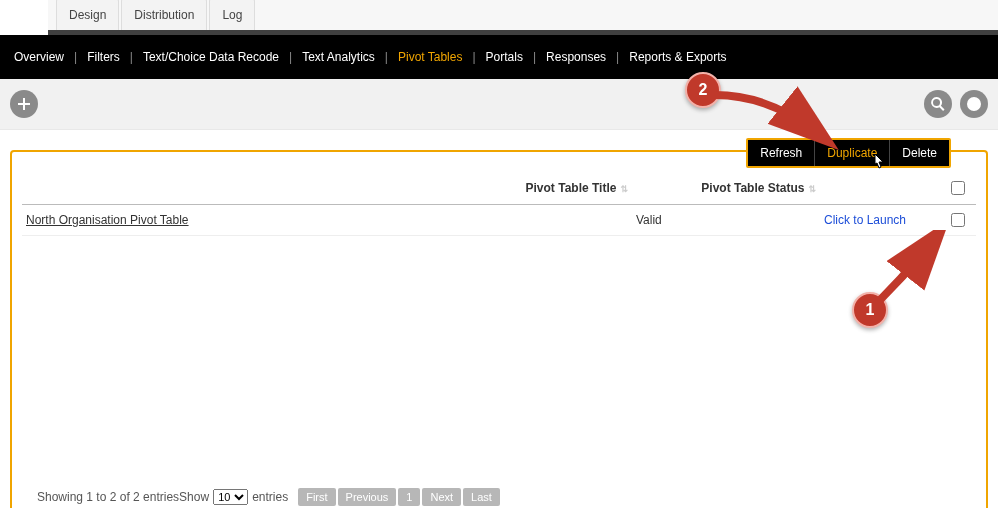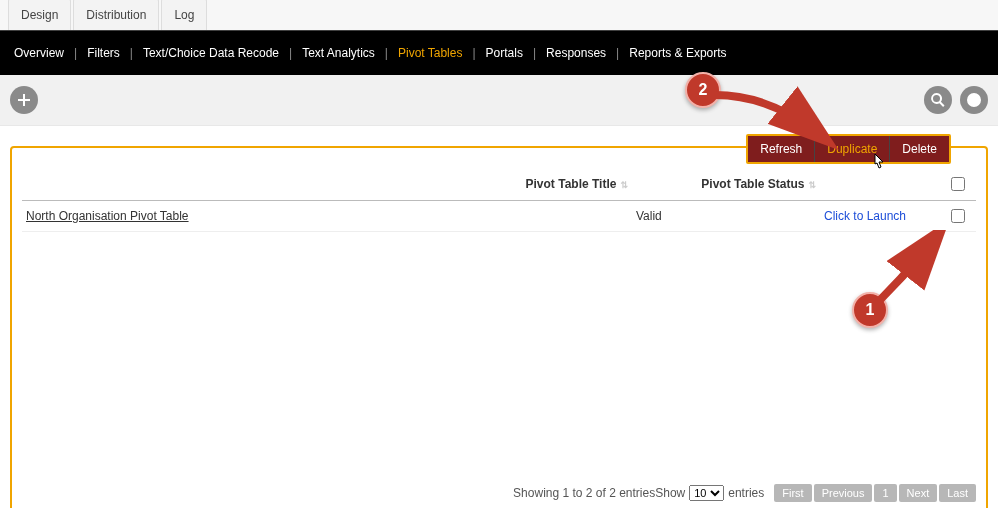--- a/index.html
+++ b/index.html
@@ -1,49 +1,49 @@
 <!DOCTYPE html>
 <html><head>
 <meta charset="utf-8">
 <style>
   html,body{margin:0;padding:0;font-family:Arial,Helvetica,sans-serif;font-size:13px;color:#333;background:#fff;}
   .root{width:998px;height:508px;position:relative;overflow:hidden;}
   
-  .top-tabs{display:flex;align-items:flex-end;height:30px;padding:0 8px;background:#f7f7f7;border-bottom:1px solid #404040;}
+  .top-tabs{display:flex;align-items:flex-end;height:30px;padding:0 8px;background:#f7f7f7;border-bottom:5px solid #404040;margin-left:48px;}
   .top-tab{padding:8px 12px;font-size:12px;color:#444;background:#f3f3f3;border:1px solid #ddd;border-bottom:none;margin-right:2px;border-radius:2px 2px 0 0;cursor:pointer;}
   .top-tab.active{background:#000;color:#fff;border-color:#000;}
   
   .subnav{background:#000;color:#fff;display:flex;align-items:center;height:44px;padding:0 10px;font-size:12px;}
   .subnav-item{color:#fff;padding:0 4px;cursor:pointer;}
   .subnav-item.active{color:#f0a500;}
   .subnav-sep{color:#888;padding:0 6px;}
   
   .toolbar{height:50px;background:#f1f1f1;display:flex;align-items:center;padding:0 10px;justify-content:space-between;border-bottom:1px solid #e8e8e8;}
   .circle-btn{width:28px;height:28px;border-radius:50%;background:#8a8a8a;color:#fff;display:flex;align-items:center;justify-content:center;font-weight:bold;font-size:18px;margin-left:8px;cursor:pointer;}
   .circle-group{display:flex;}
   .plus-icon svg,.search-icon svg,.info-icon svg{width:16px;height:16px;fill:#fff;}
   
   .panel-wrap{padding:20px 10px 10px 10px;}
   .panel{border:2px solid #f0a500;border-radius:4px;position:relative;min-height:340px;padding:14px 10px 10px 10px;}
   
-  .action-buttons{position:absolute;top:-14px;right:35px;display:flex;background:#7f1d1d;border:2px solid #f0a500;border-radius:2px;}
+  .action-buttons{position:absolute;top:-14px;right:35px;display:flex;background:#000000;border:2px solid #f0a500;border-radius:2px;}
   .action-btn{color:#fff;font-size:12px;padding:6px 12px;border-right:1px solid #444;cursor:pointer;}
   .action-btn:last-child{border-right:none;}
   .action-btn.highlight{color:#f0a500;}
   
   table.data{width:100%;border-collapse:collapse;margin-top:6px;}
   table.data th{text-align:right;font-weight:bold;font-size:12px;padding:6px 4px;border-bottom:1px solid #bbb;color:#333;}
   .sort-icon{color:#ccc;font-size:9px;margin-left:4px;}
   table.data td{padding:5px 4px;font-size:12px;border-bottom:1px solid #eee;}
   table.data tr.selected td{background:#f7b731;border-bottom-color:#f7b731;}
   .title-link{color:#333;text-decoration:underline;cursor:pointer;}
   .launch-link{color:#1d4ed8;cursor:pointer;}
   .chk{width:14px;height:14px;cursor:pointer;}
   
-  .panel-footer{position:absolute;left:10px;right:10px;bottom:10px;display:flex;align-items:center;justify-content:flex-end;font-size:12px;color:#555;}
+  .panel-footer{position:absolute;left:25px;right:10px;bottom:10px;display:flex;align-items:center;justify-content:flex-start;font-size:12px;color:#555;}
   .show-entries{display:flex;align-items:center;gap:4px;}
   .show-entries select{font-size:11px;}
   .pager{display:flex;gap:2px;}
   .pager-btn{background:#b7b7b7;color:#fff;font-size:11px;padding:3px 8px;border-radius:2px;cursor:pointer;}
   
   .callout{position:absolute;width:32px;height:32px;border-radius:50%;background:#c0392b;border:2px solid #f3b1a9;color:#fff;font-weight:bold;font-size:16px;display:flex;align-items:center;justify-content:center;pointer-events:none;box-shadow:0 2px 4px rgba(0,0,0,.3);}
   .arrow-svg{position:absolute;pointer-events:none;}
   .cursor-pointer{position:absolute;pointer-events:none;}
 </style>
 </head>

